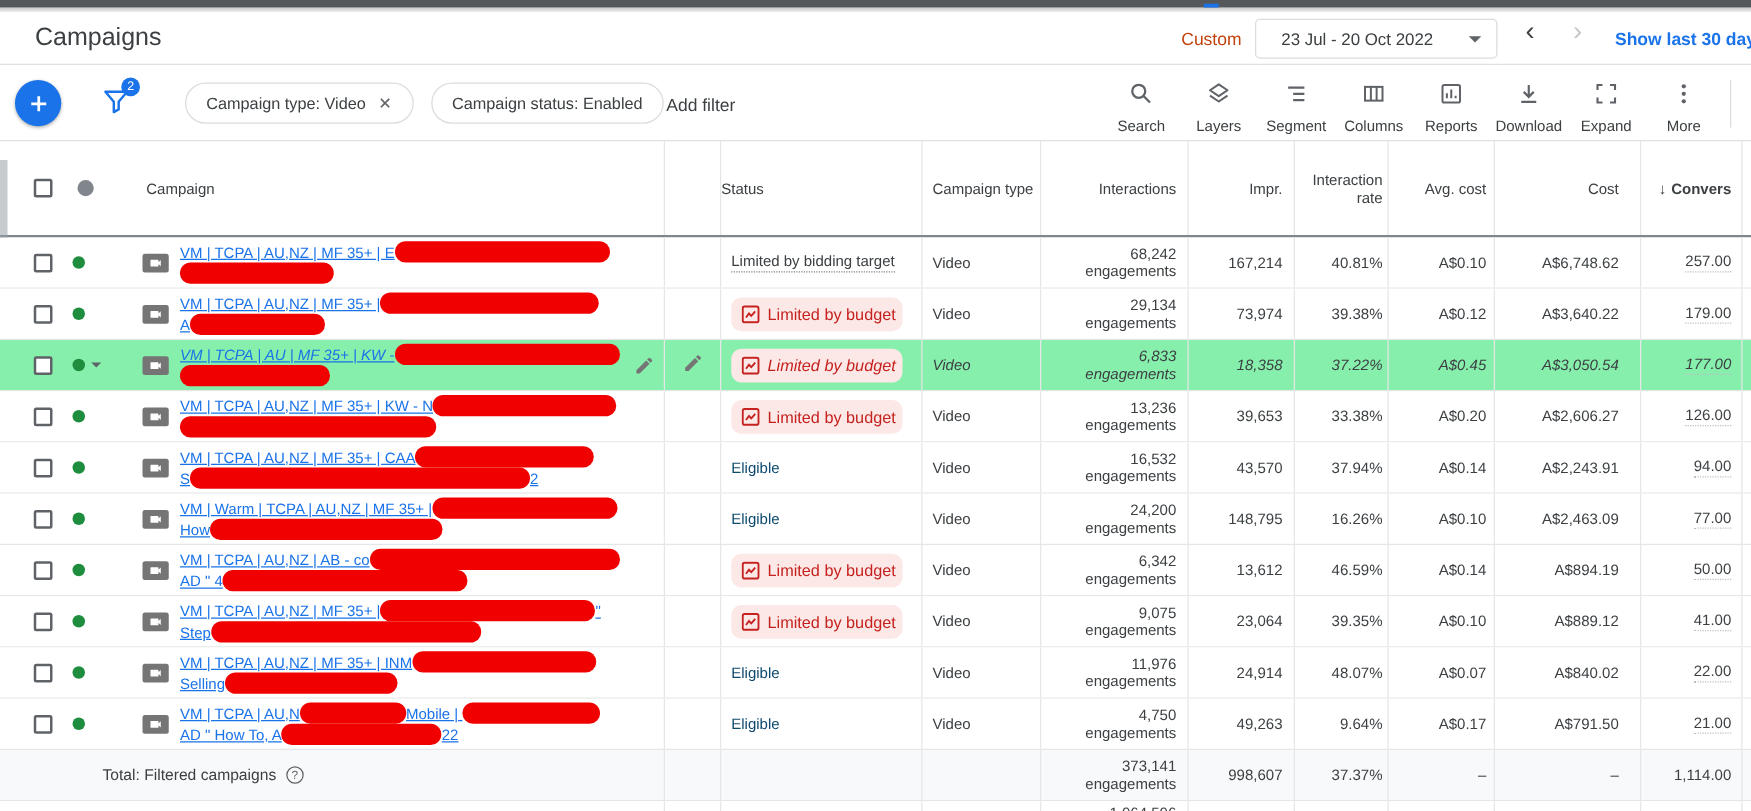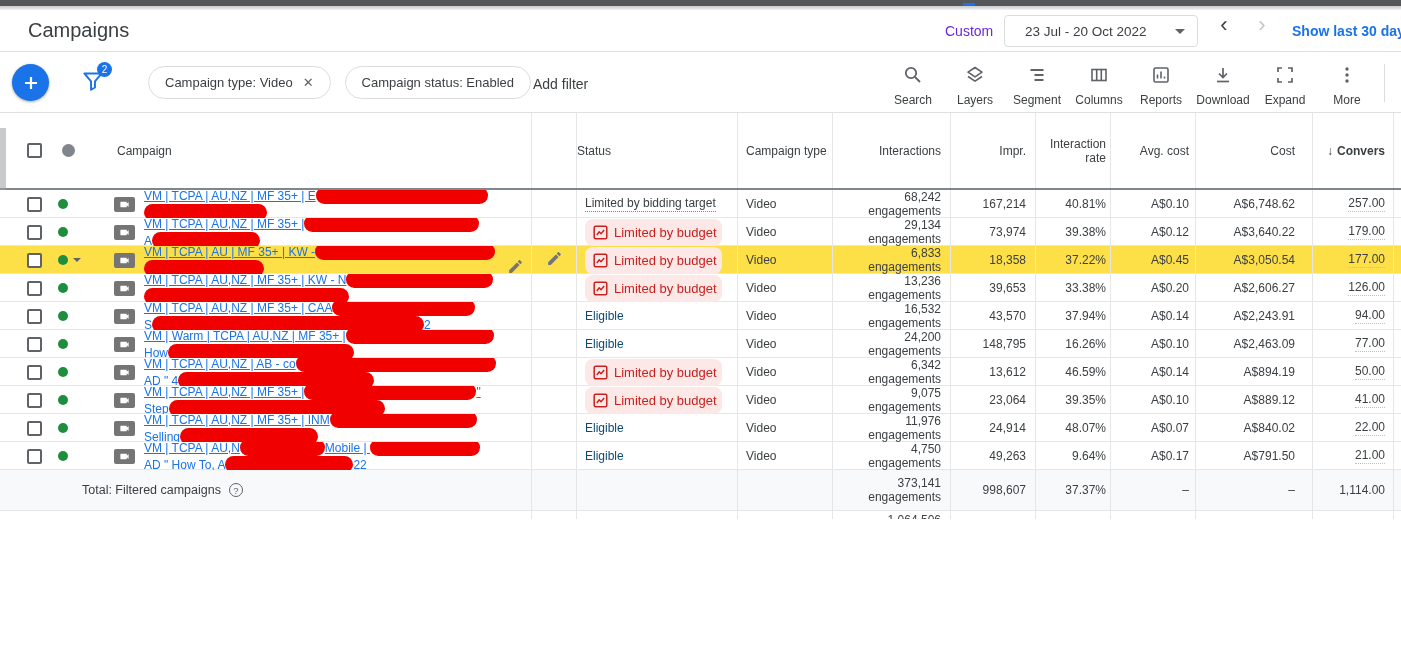--- a/index.html
+++ b/index.html
@@ -8,21 +8,21 @@
   .stage { position:relative; width:1401px; height:649px; background:#fff; }
 
   
   .topstrip { position:relative; height:6px; background:#55585b; }
   .topstrip .notch { position:absolute; left:963px; bottom:0; width:12px; height:3px; background:#1a73e8; }
   .topshade { height:4px; background:linear-gradient(#c9c9c9,#f2f2f2); }
 
   
   .pagehead { position:relative; height:42px; border-bottom:1px solid #e0e0e0; background:#fff; }
   .pagehead h1 { position:absolute; left:28px; top:9px; font-size:20px; font-weight:400; color:#3c4043; }
-  .datemode { position:absolute; left:945px; top:13px; font-size:14px; color:#6d28d9; }
+  .datemode { position:absolute; left:945px; top:13px; font-size:14px; color:#c2410c; }
   .datebox { position:absolute; left:1004px; top:5px; width:194px; height:32px; border:1px solid #dadce0;
     border-radius:4px; display:flex; align-items:center; padding:0 12px 0 20px; cursor:pointer; }
   .datebox .dtxt { font-size:13.5px; color:#3c4043; flex:1; }
   .caret-down { width:0; height:0; border-left:5px solid transparent; border-right:5px solid transparent;
     border-top:5px solid #5f6368; }
   .chev { position:absolute; top:2px; font-size:22px; font-weight:400; width:28px; text-align:center; cursor:pointer; }
   .chev.prev { left:1210px; color:#3c4043; }
   .chev.next { left:1248px; color:#c4c7c5; }
   .showlast { position:absolute; left:1292px; top:13px; font-size:14px; font-weight:700; color:#1a73e8;
     white-space:nowrap; cursor:pointer; }
@@ -46,22 +46,22 @@
   .tool { width:62px; display:flex; flex-direction:column; align-items:center; gap:4px; padding-top:6px; cursor:pointer; }
   .tool .tlabel { font-size:12px; color:#3c4043; }
   .tooldivider { width:1px; height:38px; background:#dadce0; margin:5px 0 0 6px; }
 
   
   .grid { display:grid; grid-template-columns:531px 45px 161px 95px 118px 85px 75px 85px 117px 81px 8px; }
   .grid > div { border-left:1px solid #e6e6e6; position:relative; }
   .grid > div:first-child { border-left:none; }
   .thead { height:77px; border-bottom:2px solid #80868b; }
   .thead > div { display:flex; align-items:center; font-size:12px; color:#3c4043; }
-  .trow { height:28px; border-bottom:1px solid #e6e6e6; background:#fff; }
-  .trow.hover { background:#fde047; }
+  .trow { height:41px; border-bottom:1px solid #e6e6e6; background:#fff; }
+  .trow.hover { background:#86efac;font-style:italic; }
   .cell { display:flex; align-items:center; font-size:12px; }
   .num { justify-content:flex-end; text-align:right; }
   .numlines { text-align:right; line-height:14px; }
   .pr-int { padding-right:9px; } .pr-impr { padding-right:9px; } .pr-rate { padding-right:4px; }
   .pr-avg { padding-right:6px;text-align:right; } .pr-cost { padding-right:17px; } .pr-conv { padding-right:8px; }
 
   .hcamp .cb { margin-left:27px; }
   .hcamp .graydot { width:13px; height:13px; border-radius:50%; background:#80868b; margin-left:20px; }
   .hcamp .hlabel { margin-left:42px; }
   .sorted { font-weight:700; color:#202124; display:flex; align-items:center; gap:4px; }

